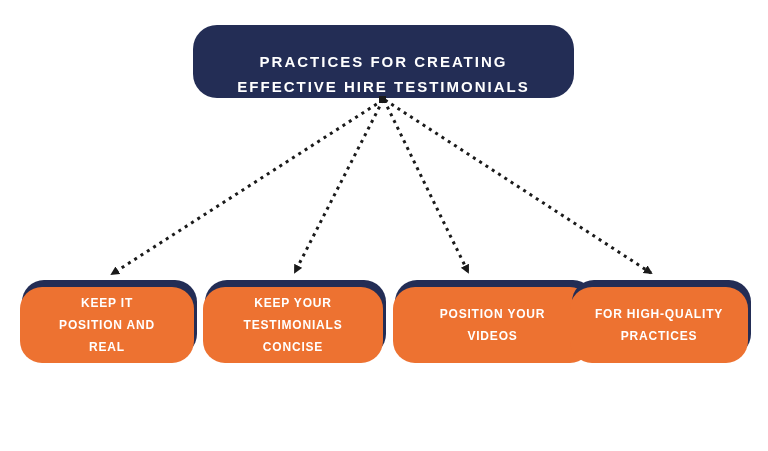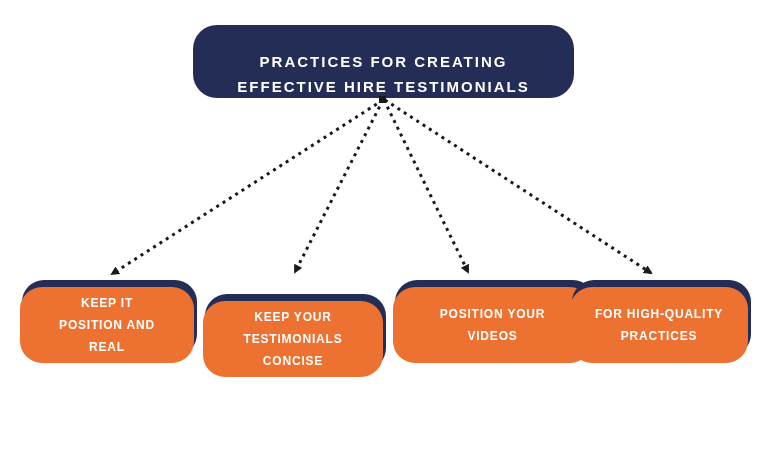--- a/index.html
+++ b/index.html
@@ -80,21 +80,21 @@
   }
   .card-line {
     color: #ffffff;
     font-size: 12px;
     font-weight: 700;
     letter-spacing: 0.8px;
     line-height: 22px;
     white-space: nowrap;
   }
   .card-1 { left: 20px;  width: 174px; }
-  .card-2 { left: 203px; width: 180px; margin-top: 14px; }
+  .card-2 { left: 203px; width: 180px; }
   .card-3 { left: 393px; width: 170px; padding-left: 29px; }
   .card-4 { left: 570px; width: 178px; }
 </style>
 </head>
 <body>
 
 <div class="canvas">
 
   <div class="title-box">
     <div class="title-line">PRACTICES FOR CREATING</div>

